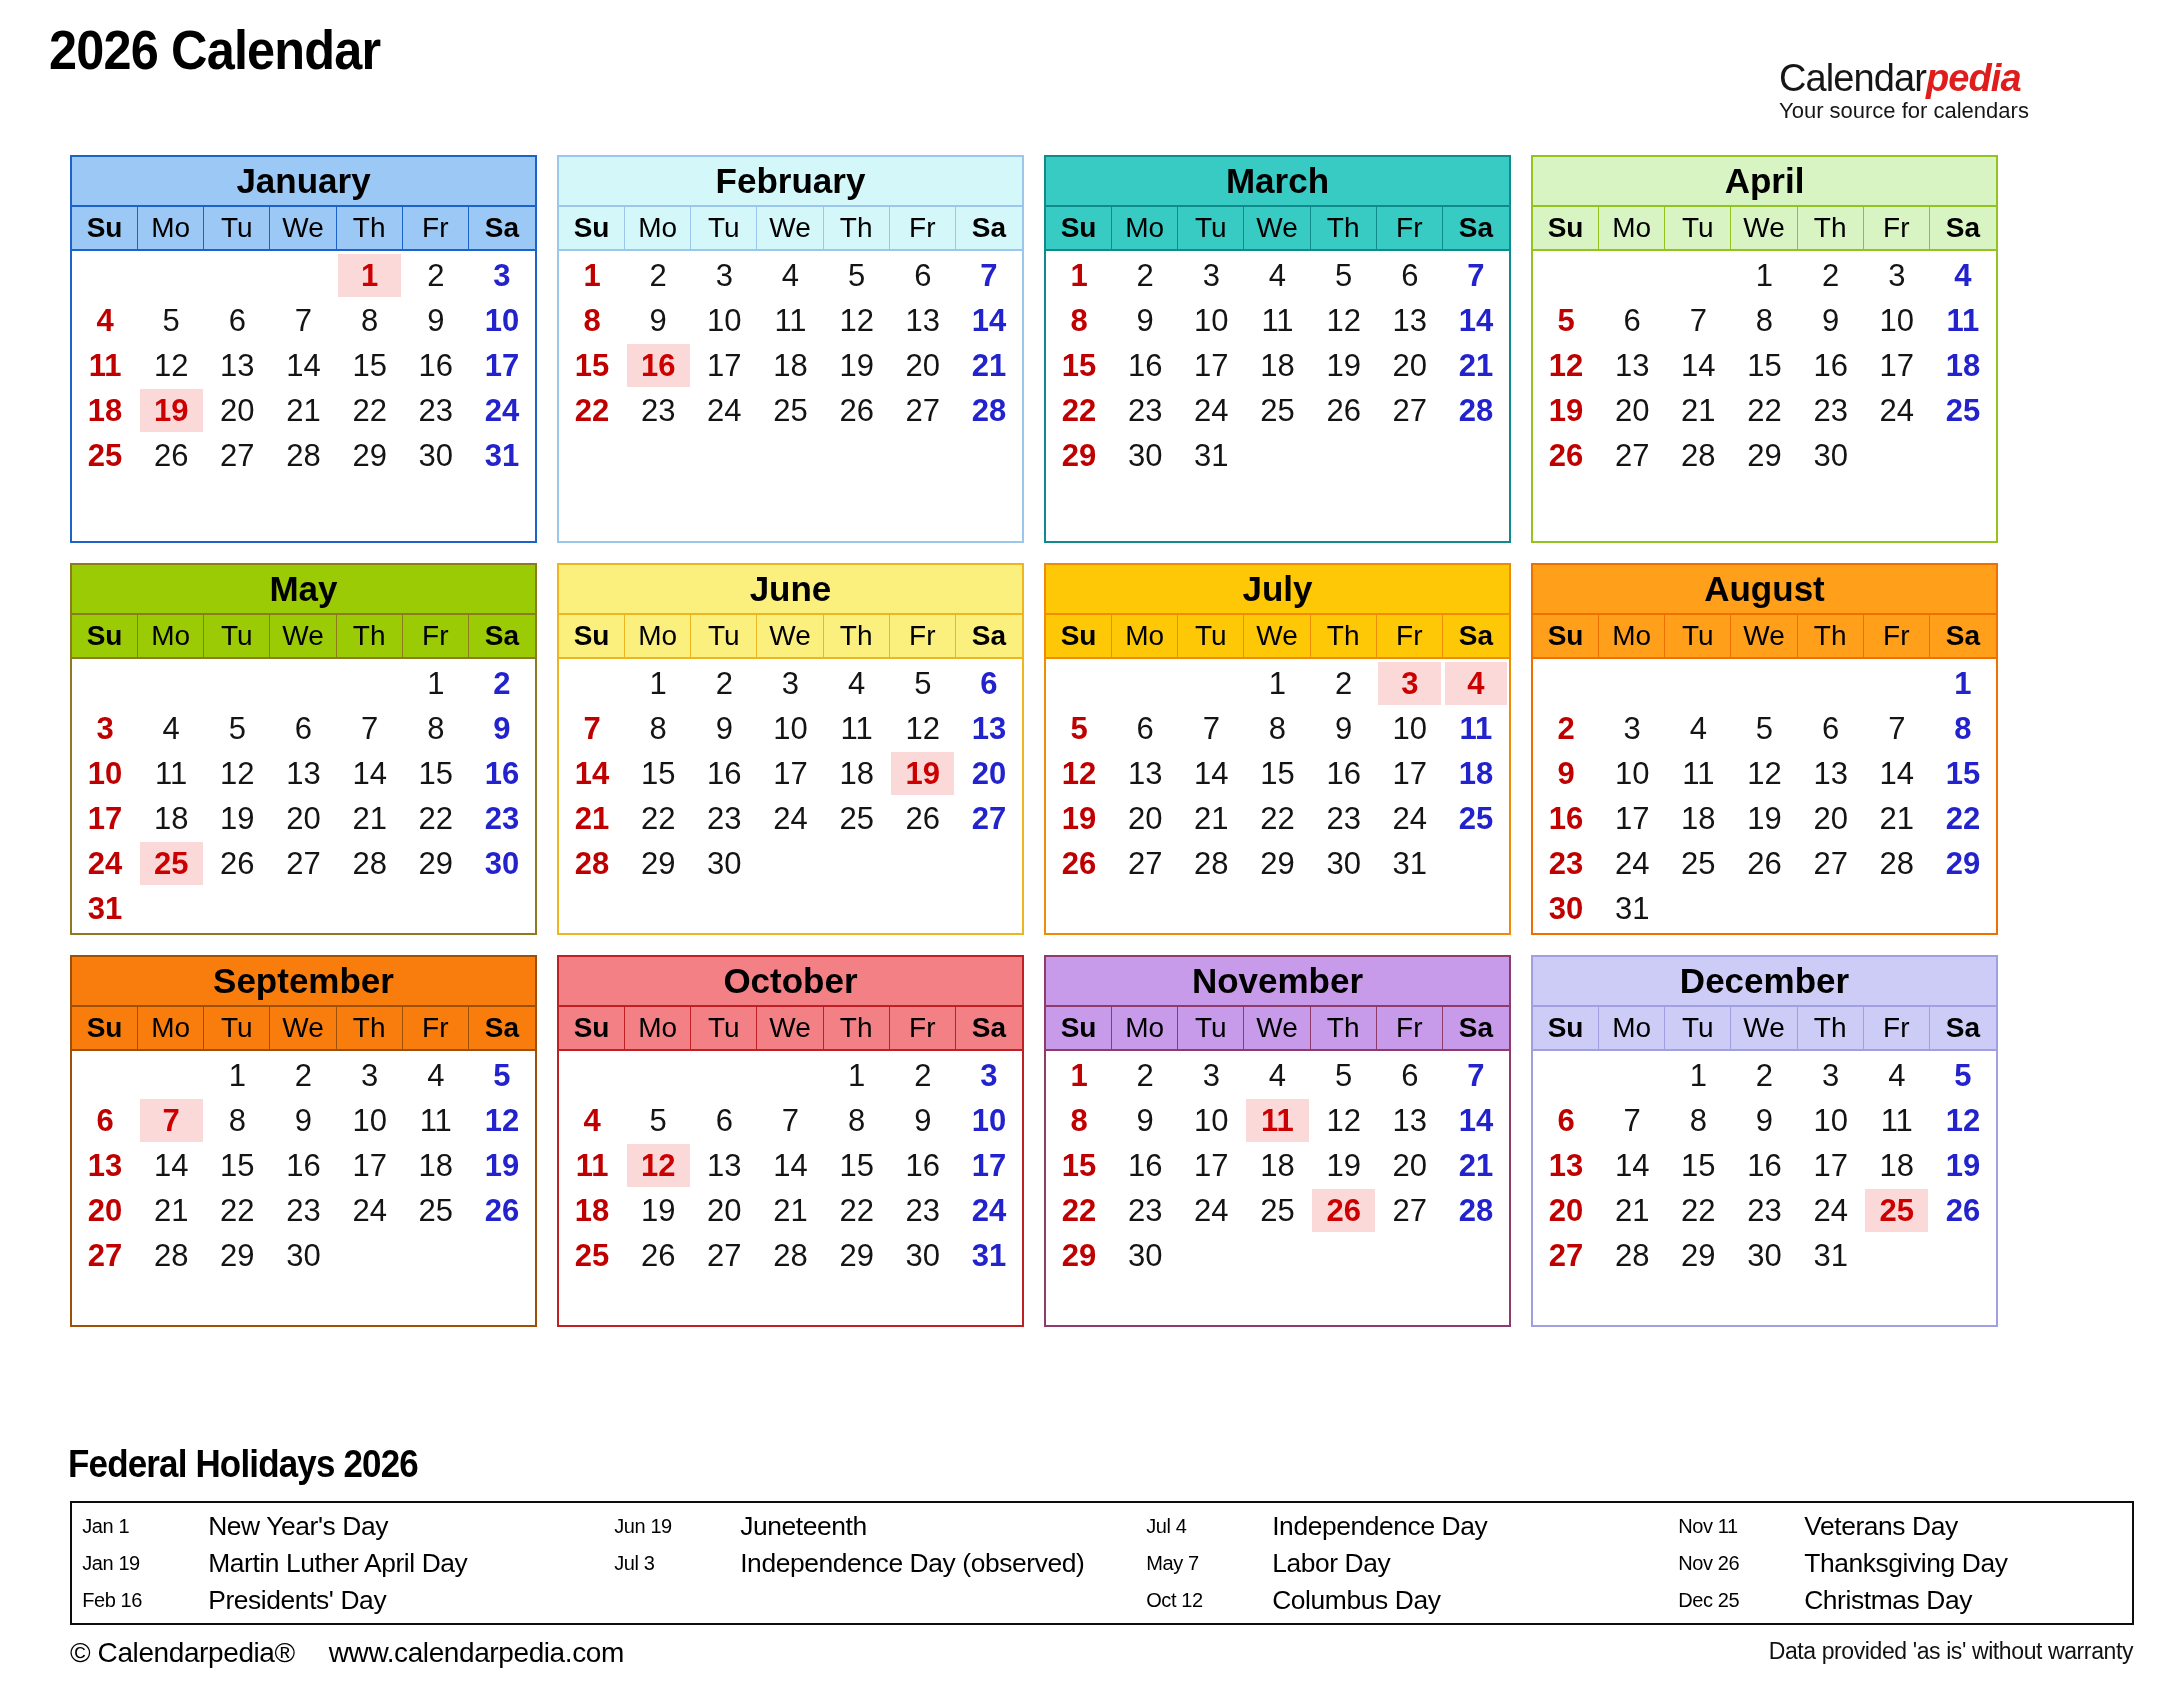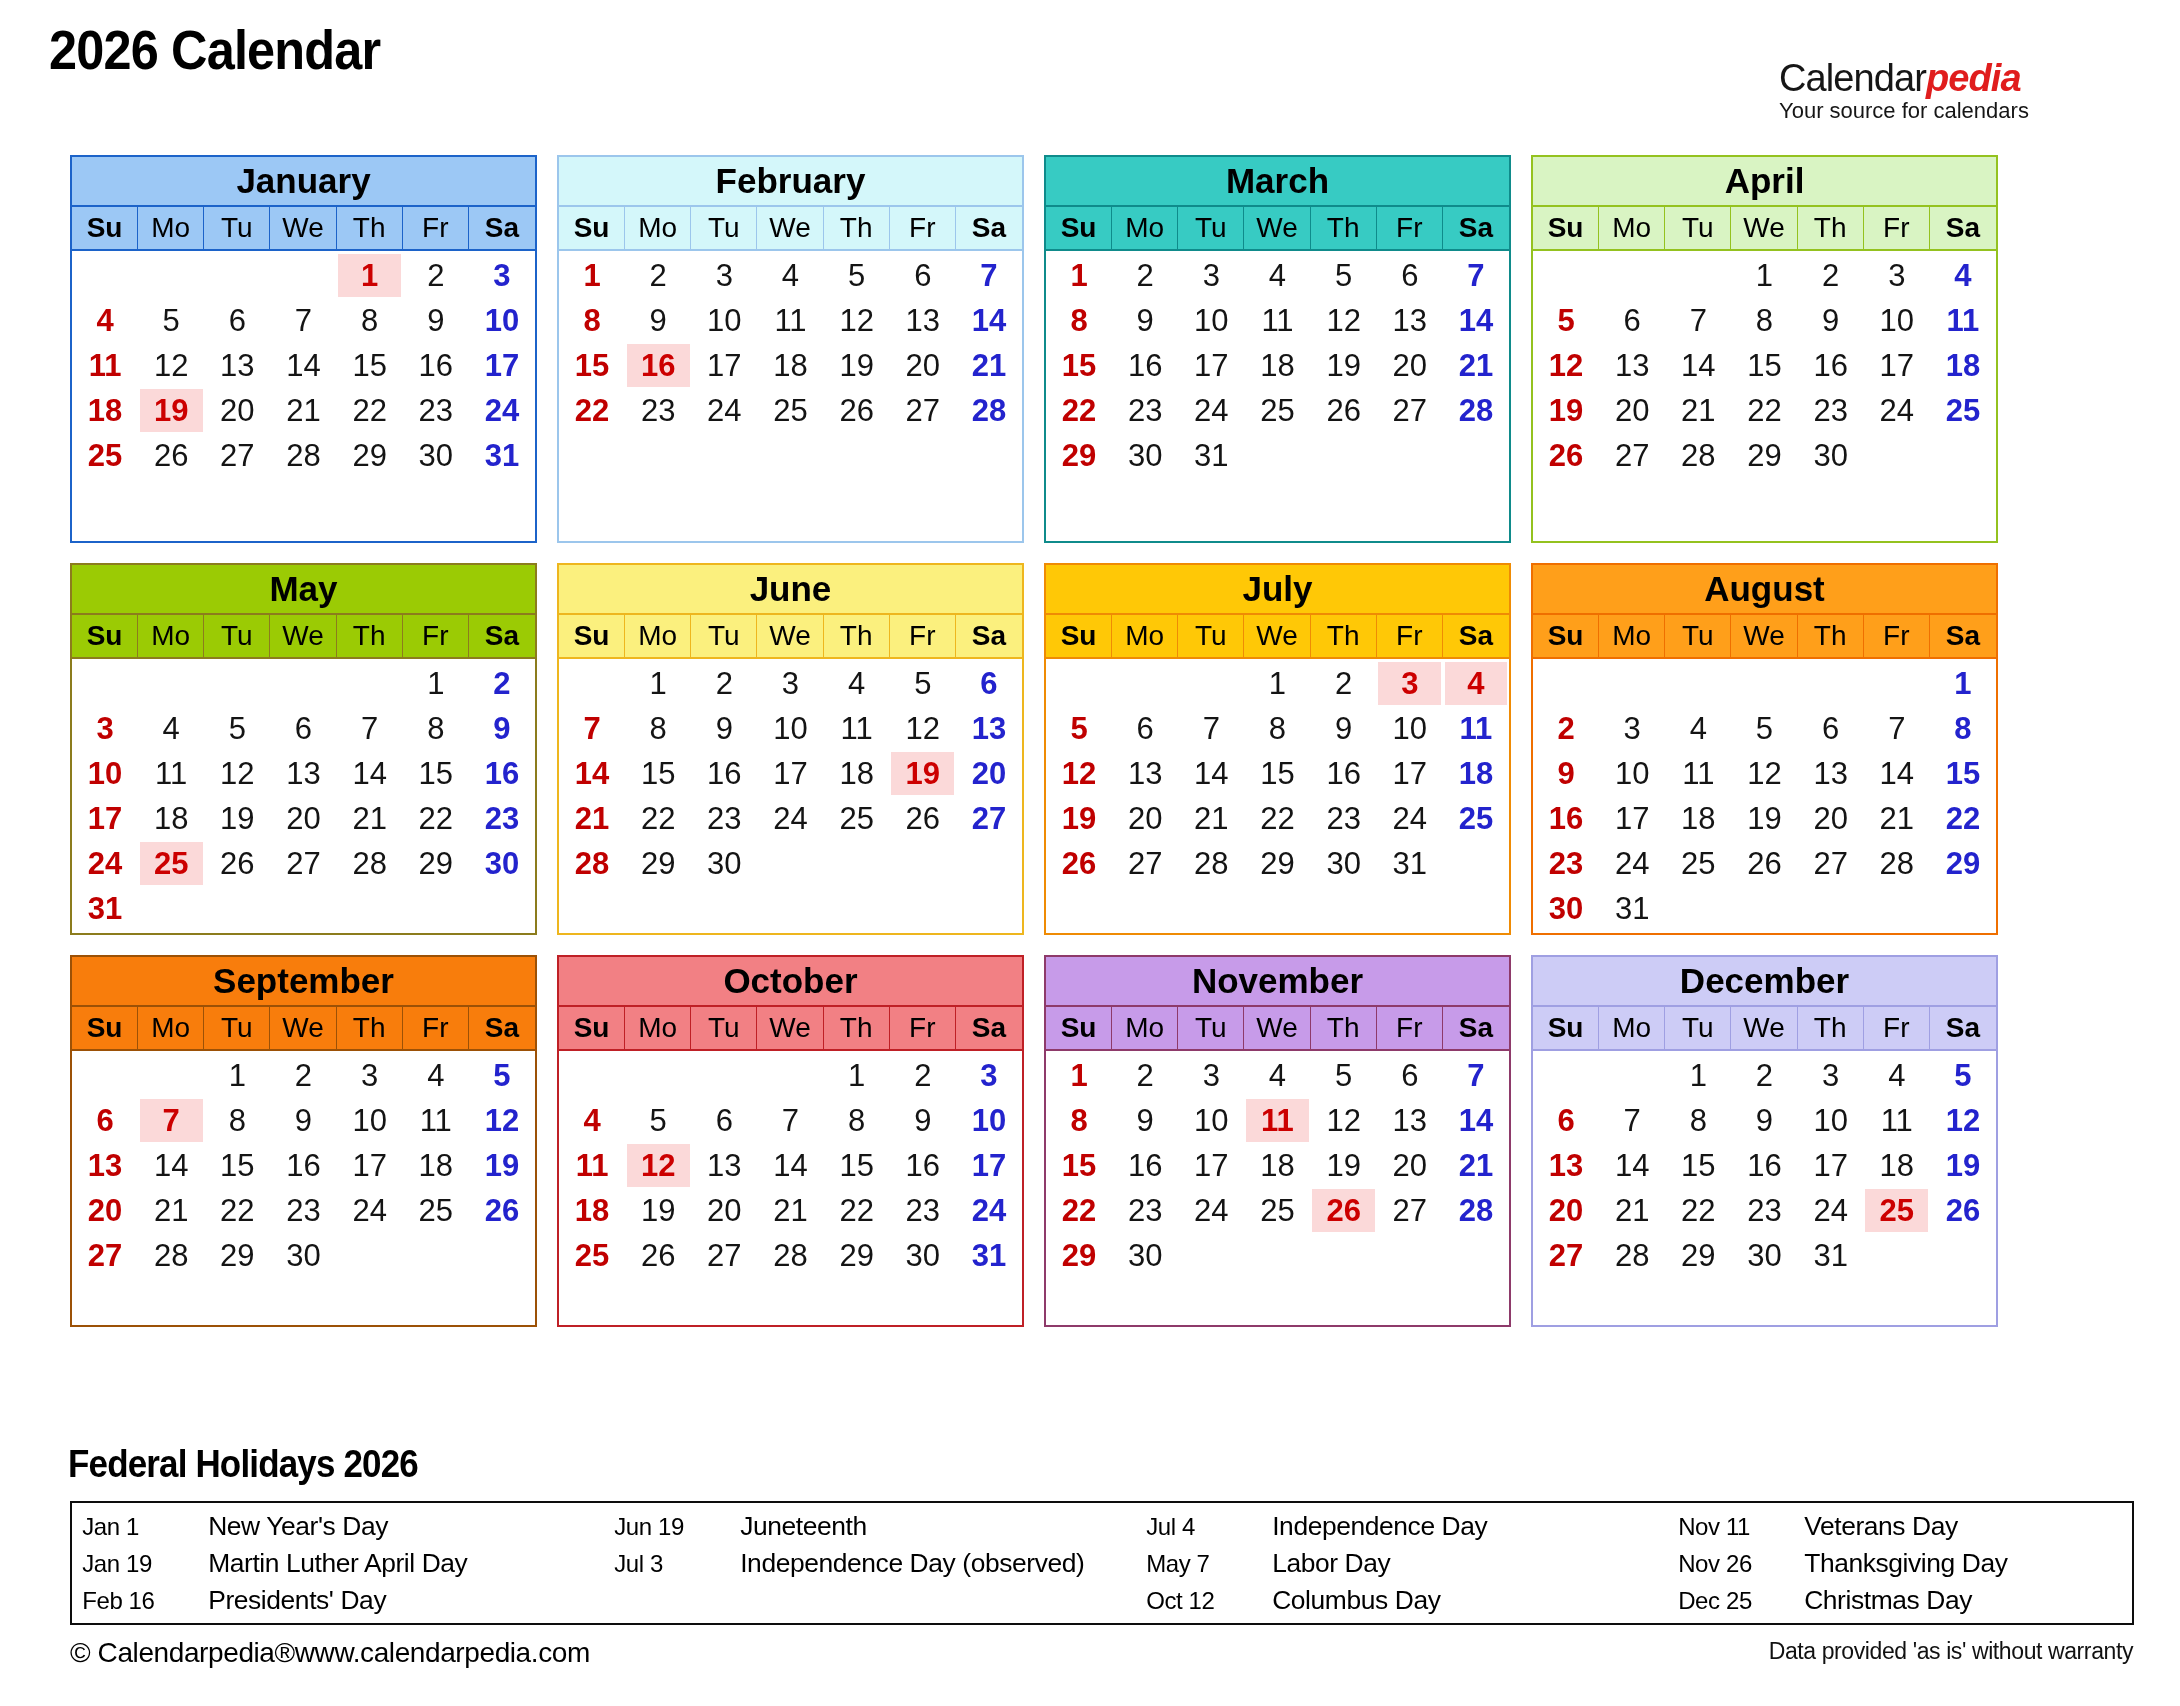--- a/index.html
+++ b/index.html
@@ -61,28 +61,28 @@
     font-size:38px; font-weight:bold; letter-spacing:-0.9px;
     transform:scaleX(.92); transform-origin:left center; white-space:nowrap;
   }
   #holidays-box{
     position:absolute; left:70px; top:1501px; width:2064px; height:124px;
     border:2.6px solid #0d0d0d;
     display:grid; grid-template-columns:532px 532px 532px 460px;
     padding:5.1px 0 0 10.2px;
   }
   .hrow{ display:flex; height:37px; align-items:center; }
-  .hdate{ width:126px; flex:none; font-size:24px; letter-spacing:-0.4px; }
+  .hdate{ width:126px; flex:none; font-size:20px; letter-spacing:-0.4px; }
   .hname{ font-size:26.4px; letter-spacing:-0.4px; white-space:nowrap; }
 
   
   .footer-left{
     position:absolute; left:70px; top:1637px; font-size:28px; letter-spacing:-0.4px;
   }
-  .footer-left .site{ }
+  .footer-left .site{ margin-left:34px; }
   .footer-right{
     position:absolute; right:47px; top:1638px; font-size:23px; color:#111;
     letter-spacing:-0.4px;
     margin-left:28px;
   }
 </style>
 </head>
 <body>
 
 <div class="page-title">2026 Calendar</div>

